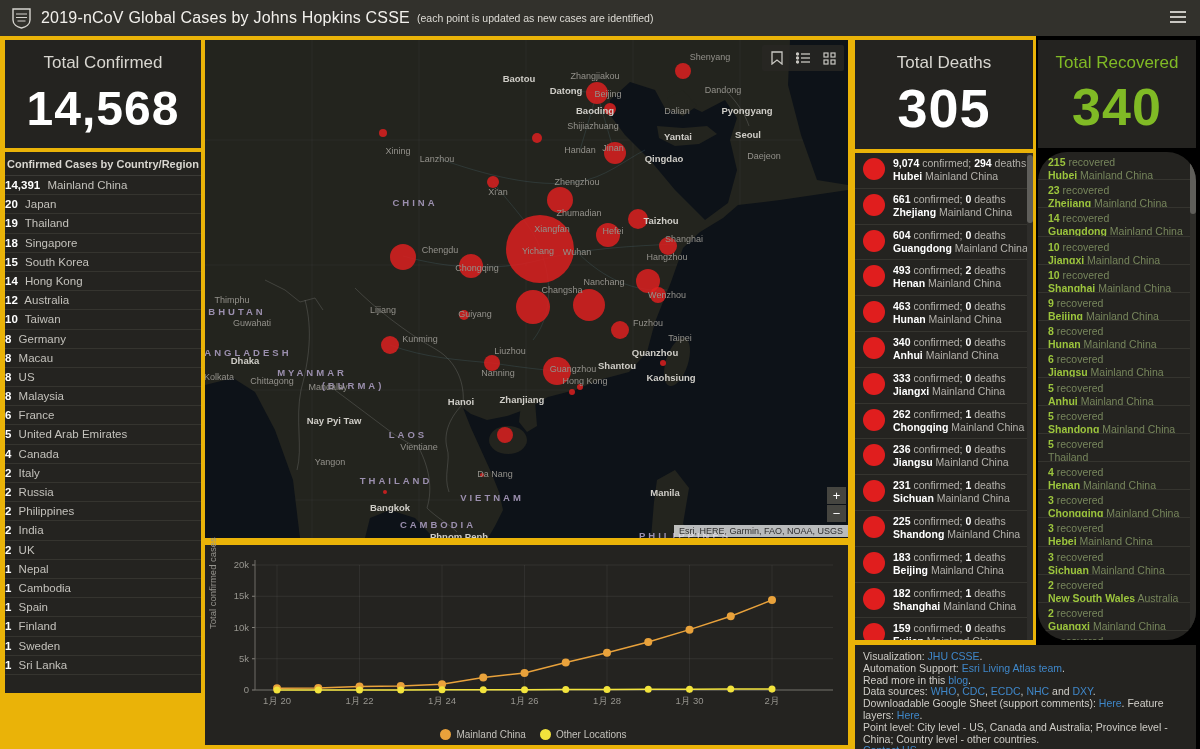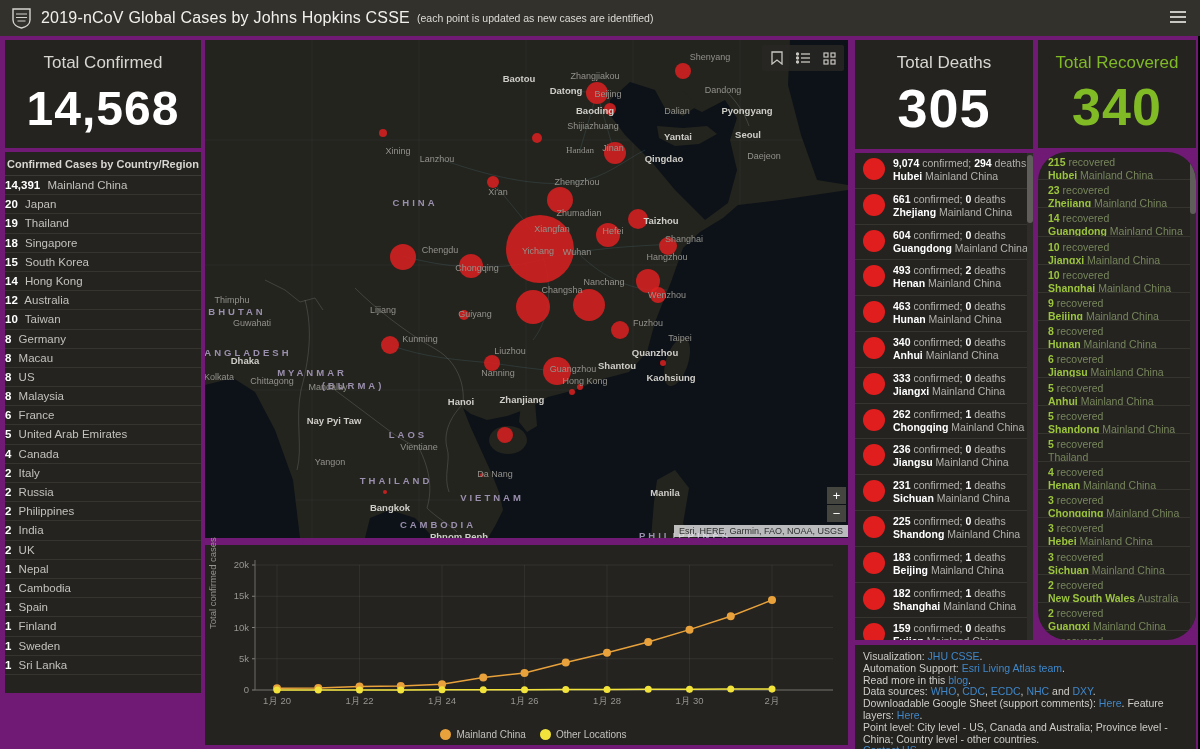--- a/index.html
+++ b/index.html
@@ -1,17 +1,17 @@
 <!DOCTYPE html>
 <html><head>
 <meta charset="utf-8">
 <style>
   html,body{margin:0;padding:0;background:#000;width:1200px;height:749px;overflow:hidden;
     font-family:"Liberation Sans","DejaVu Sans",sans-serif;-webkit-font-smoothing:antialiased;}
-  #stage{position:relative;width:1198px;height:749px;background:#701a75;}
+  #stage{position:relative;width:1036px;height:749px;background:#eab308;}
   
   .header{position:absolute;left:0;top:0;width:1200px;height:36px;background:#32312c;display:flex;align-items:center;}
   .logo{margin-left:12px;display:flex;align-items:center;}
   .htitle{color:#f2f0ec;font-size:16px;margin-left:10px;letter-spacing:.2px;}
   .hsub{color:#dddbd5;font-size:10.5px;margin-left:7px;}
   .menu{position:absolute;right:14px;top:11px;width:16px;cursor:pointer;}
   .menu i{display:block;height:2px;background:#c9c7c2;margin:0 0 3px 0;}
   
   .panel{position:absolute;background:#242320;overflow:hidden;}
   .ptitle{text-align:center;color:#d8d6d0;font-size:17px;padding-top:13px;}
@@ -208,21 +208,21 @@
         <div class="ml b" style="left: 390px; top: 70px;">Baoding</div>
         <div class="ml s" style="left: 388px; top: 86px;">Shijiazhuang</div>
         <div class="ml s" style="left: 505px; top: 17px;">Shenyang</div>
         <div class="ml s" style="left: 518px; top: 50px;">Dandong</div>
         <div class="ml b" style="left: 542px; top: 70px;">Pyongyang</div>
         <div class="ml b" style="left: 543px; top: 94px;">Seoul</div>
         <div class="ml s" style="left: 559px; top: 116px;">Daejeon</div>
         <div class="ml s" style="left: 472px; top: 71px;">Dalian</div>
         <div class="ml b" style="left: 473px; top: 96px;">Yantai</div>
         <div class="ml b" style="left: 459px; top: 118px;">Qingdao</div>
-        <div class="ml s" style="left: 375px; top: 110px; font-family: Liberation Serif, serif;">Handan</div>
+        <div class="ml s" style="left: 375px; top: 110px;">Handan</div>
         <div class="ml s" style="left: 408px; top: 108px;">Jinan</div>
         <div class="ml s" style="left: 193px; top: 111px;">Xining</div>
         <div class="ml s" style="left: 232px; top: 119px;">Lanzhou</div>
         <div class="ml s" style="left: 293px; top: 152px; text-align: center;">Xi'an</div>
         <div class="ml s" style="left: 372px; top: 142px;">Zhengzhou</div>
         <div class="ml s" style="left: 374px; top: 173px;">Zhumadian</div>
         <div class="ml s" style="left: 347px; top: 189px;">Xiangfan</div>
         <div class="ml s" style="left: 333px; top: 211px;">Yichang</div>
         <div class="ml s" style="left: 372px; top: 212px;">Wuhan</div>
         <div class="ml s" style="left: 408px; top: 191px;">Hefei</div>

